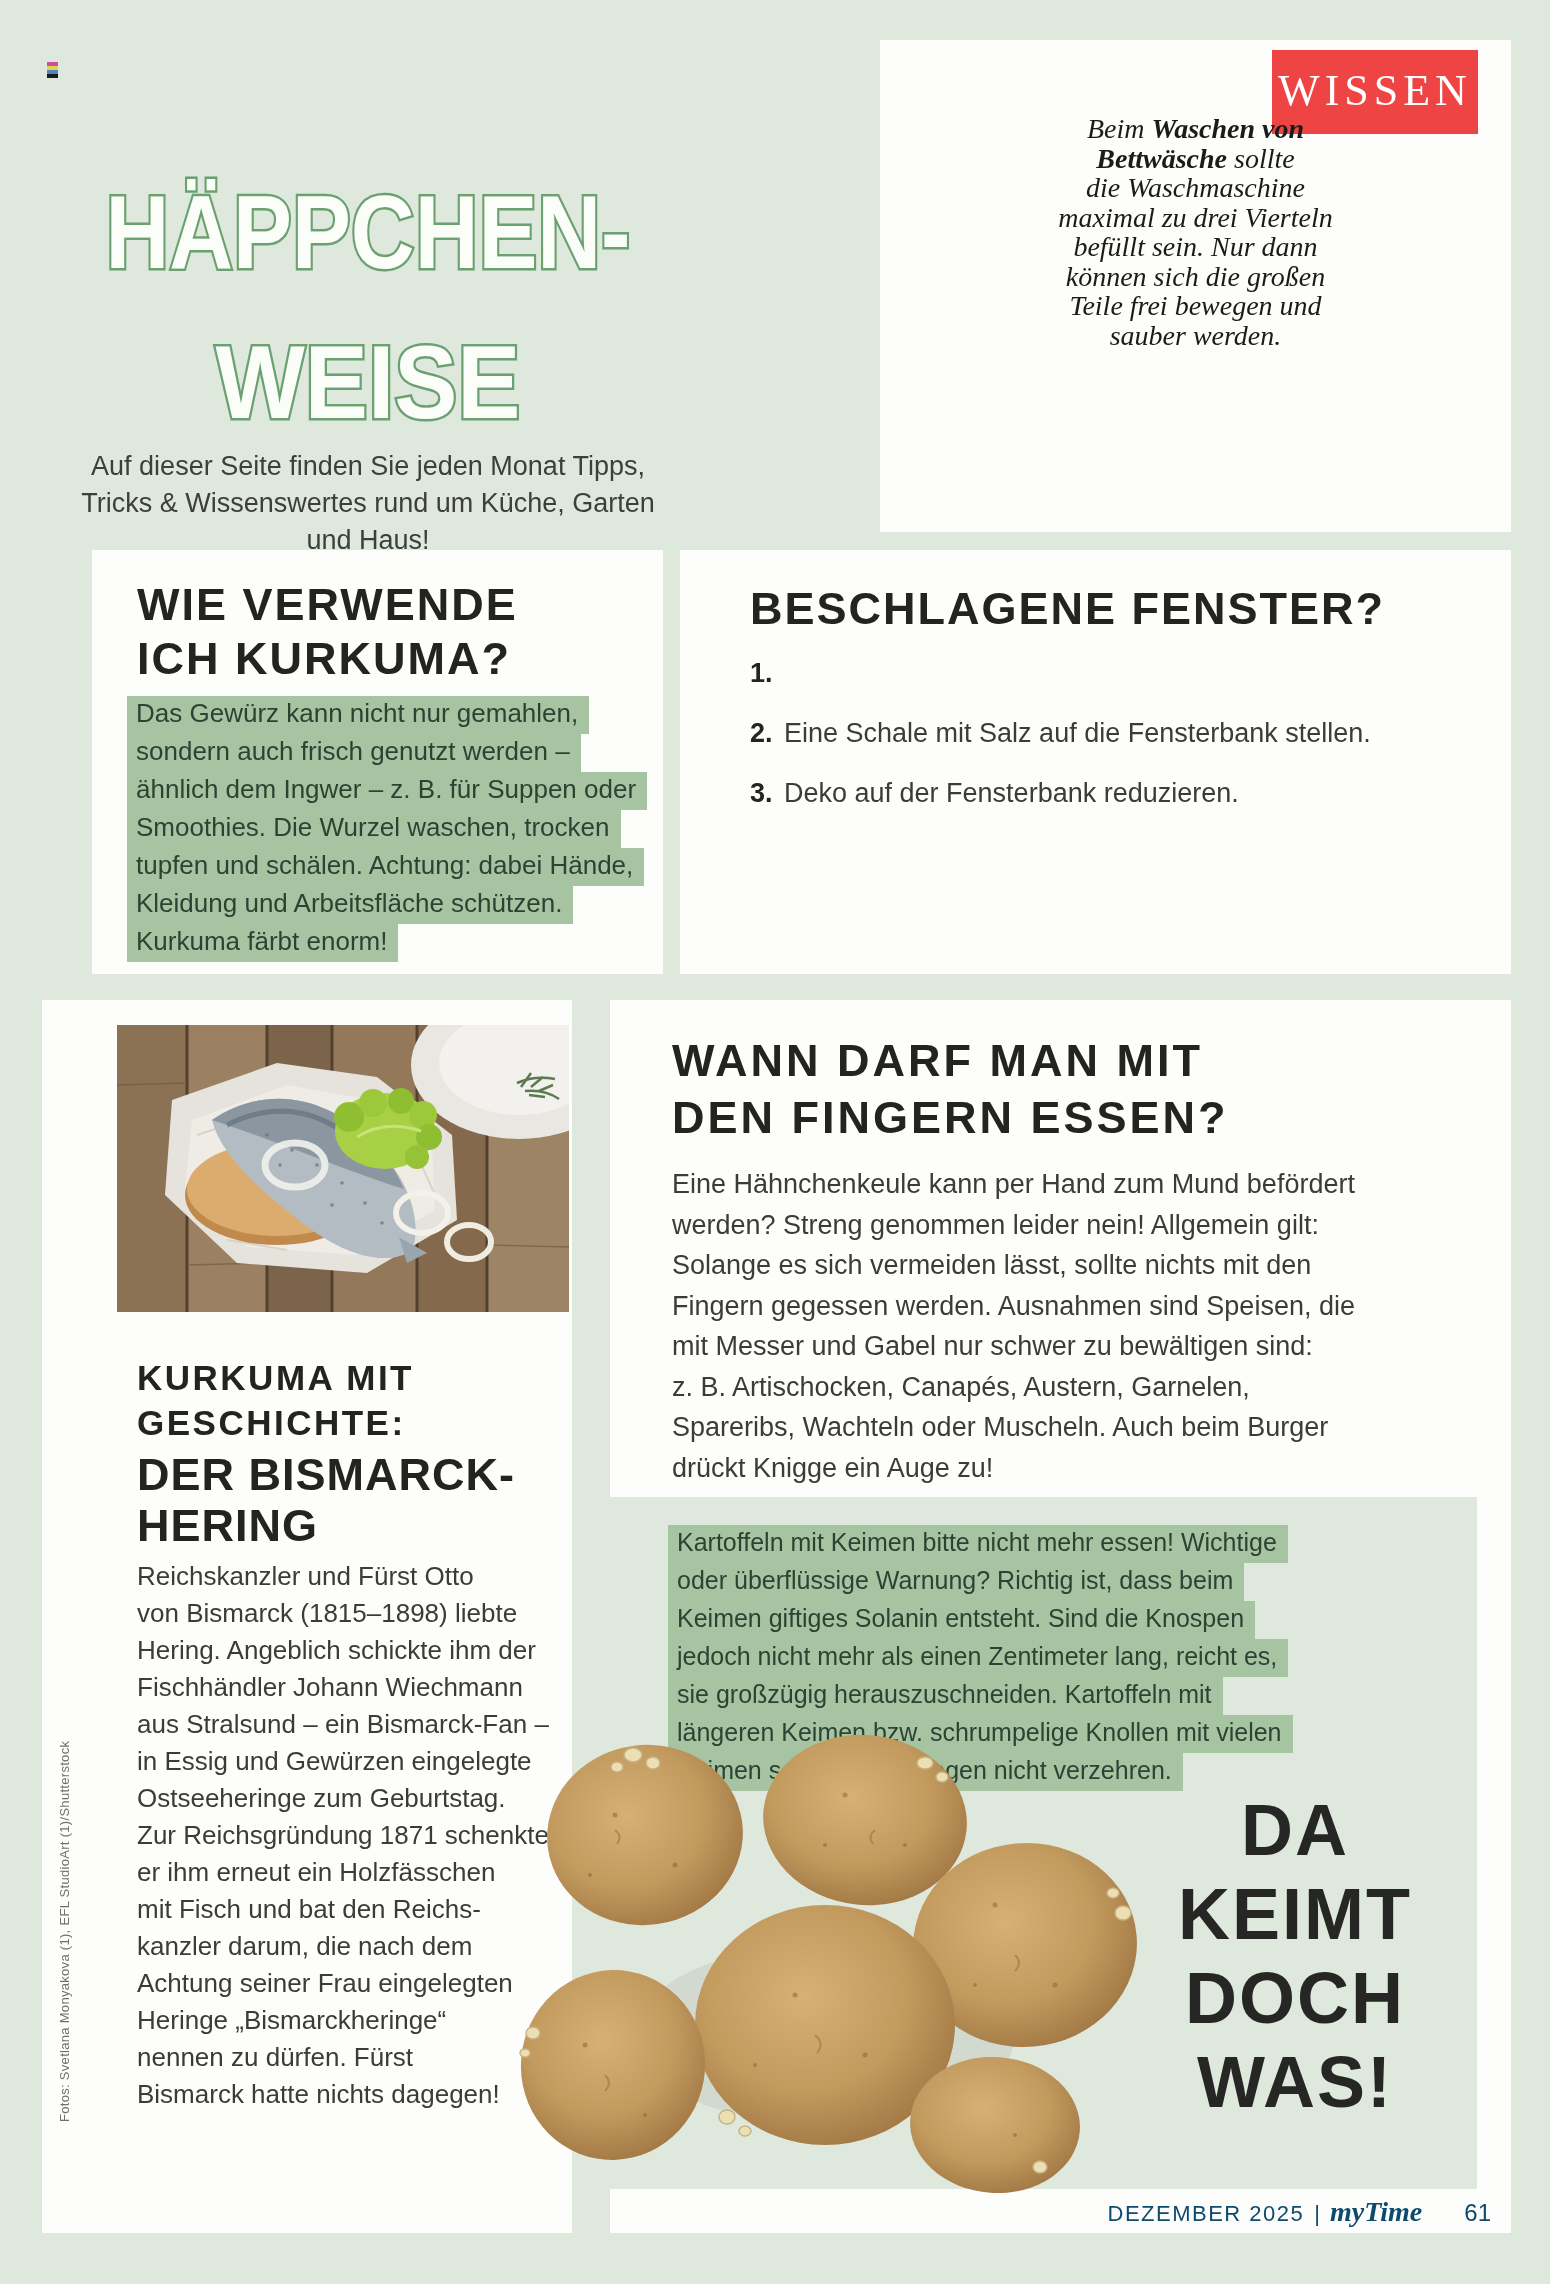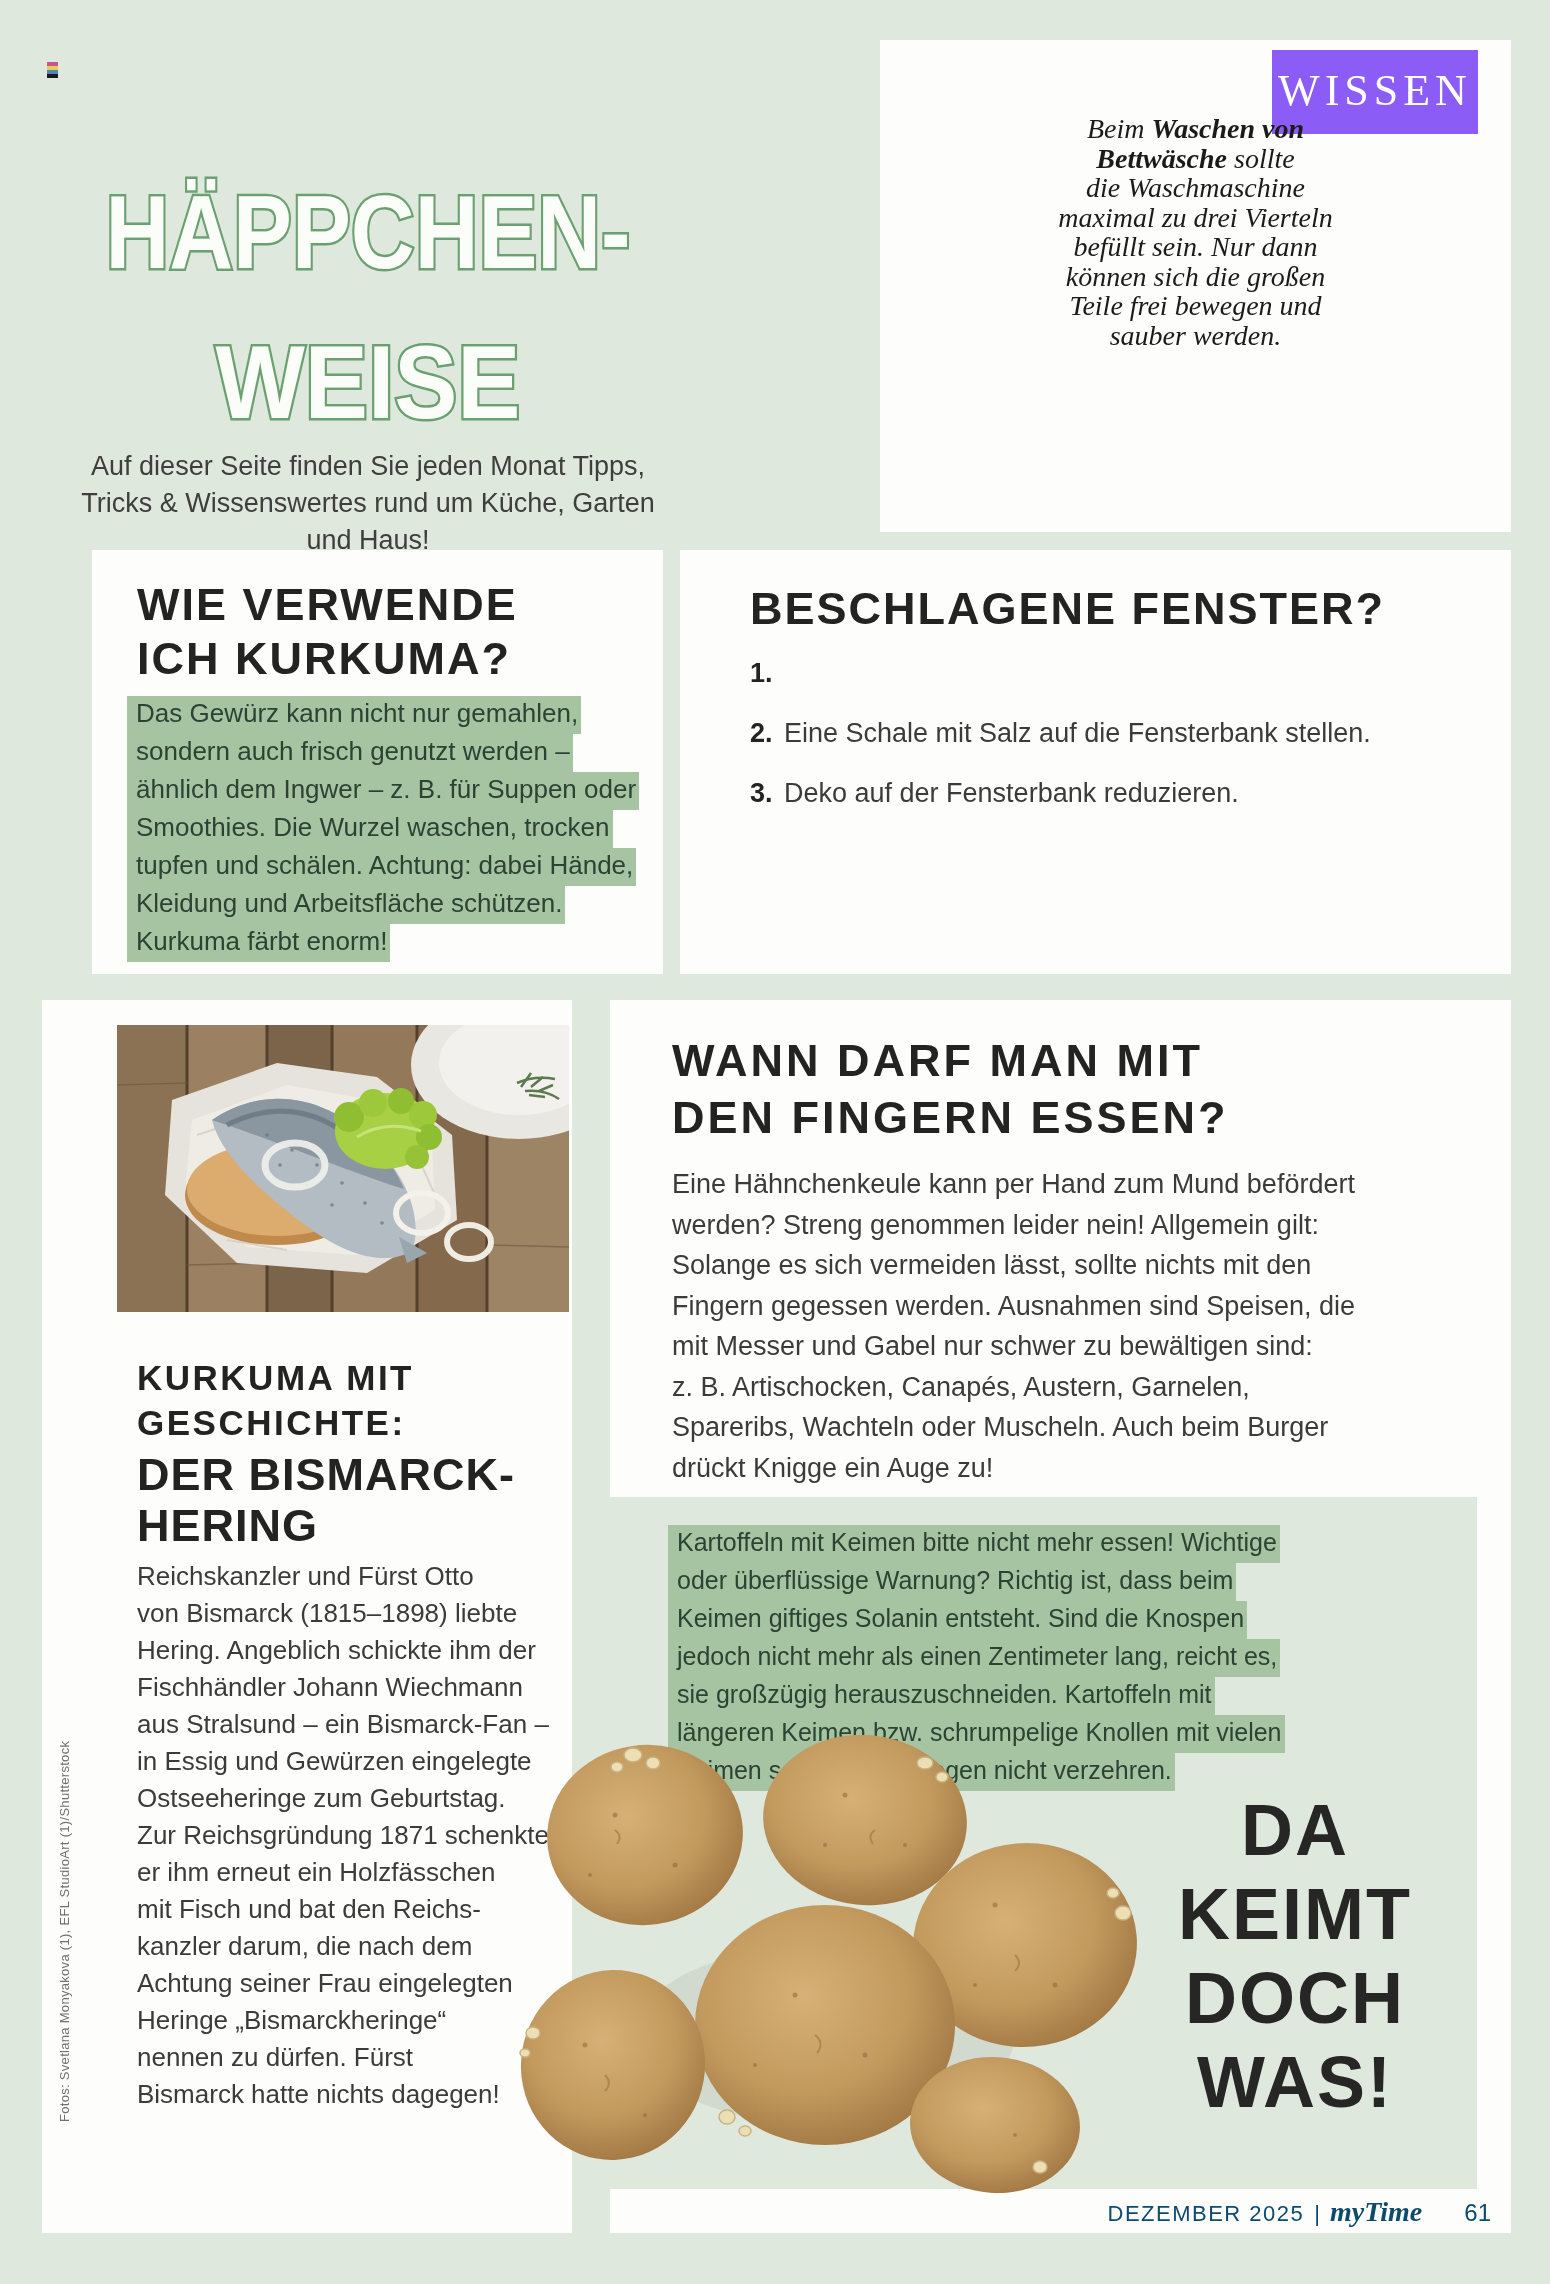--- a/index.html
+++ b/index.html
@@ -4,21 +4,21 @@
 <style>
   html,body{margin:0;padding:0;background:#c8cdc7;}
   #page{position:relative;width:1550px;height:2284px;background:#dfe8dd;overflow:hidden;
         font-family:"Liberation Sans",sans-serif;}
   .abs{position:absolute;}
   .white{background:#fdfdfc;}
   .stamp{font-family:"Liberation Sans",sans-serif;font-weight:900;color:#232321;}
   .tline{display:block;}
   .hl-wrap{line-height:0;}
   .hl-line{display:table;width:max-content;background:#a6c4a1;color:#2c4233;
-           line-height:30px;padding:2px 3px 6px 9px;font-weight:400;}
+           line-height:30px;padding:2px 11px 6px 9px;font-weight:400;}
   .body-col{color:#3b3b39;}
   .num{font-weight:700;color:#232321;flex:0 0 34px;}
   .fit-row{display:flex;}
   b{font-weight:700;}
   .script{font-family:"Liberation Serif",serif;font-style:italic;font-weight:700;}
 </style>
 </head>
 <body>
 
 <div id="page">
@@ -34,21 +34,21 @@
     <text x="310" y="138" text-anchor="middle" textLength="525" lengthAdjust="spacingAndGlyphs" font-family="Liberation Sans, sans-serif" font-weight="bold" font-size="104" fill="#fbfdf9" stroke="#6ba170" stroke-width="5" paint-order="stroke">HÄPPCHEN-</text>
     <text x="310" y="288" text-anchor="middle" textLength="305" lengthAdjust="spacingAndGlyphs" font-family="Liberation Sans, sans-serif" font-weight="bold" font-size="104" fill="#fbfdf9" stroke="#6ba170" stroke-width="5" paint-order="stroke">WEISE</text>
   </svg>
 
   <div class="abs" style="left:58px;top:448px;width:620px;text-align:center;font-size:27px;line-height:37px;color:#3e3e3c;">
       <span class="tline">Auf dieser Seite finden Sie jeden Monat Tipps,</span>
       <span class="tline">Tricks &amp; Wissenswertes rund um Küche, Garten und Haus!</span>
     </div>
 
   <div class="abs white" style="left:880px;top:40px;width:631px;height:492px;">
-    <div class="abs" style="left:392px;top:10px;width:206px;height:84px;background:#8b5cf6;
+    <div class="abs" style="left:392px;top:10px;width:206px;height:84px;background:#ef4444;
                 font-family:'Liberation Serif',serif;font-size:44px;letter-spacing:5px;
                 color:#ffffff;text-align:center;line-height:82px;">
       <span>WISSEN</span>
     </div>
     <div class="abs" style="left:0;right:0;top:74px;text-align:center;font-family:'Liberation Serif',serif;
                 font-style:italic;font-size:28px;line-height:29.5px;color:#1b1b19;">
       <div class="tline"><span>Beim </span><b>Waschen von</b></div>
       <div class="tline"><b>Bettwäsche</b><span> sollte</span></div>
       <div>
           <span class="tline">die Waschmaschine</span>

